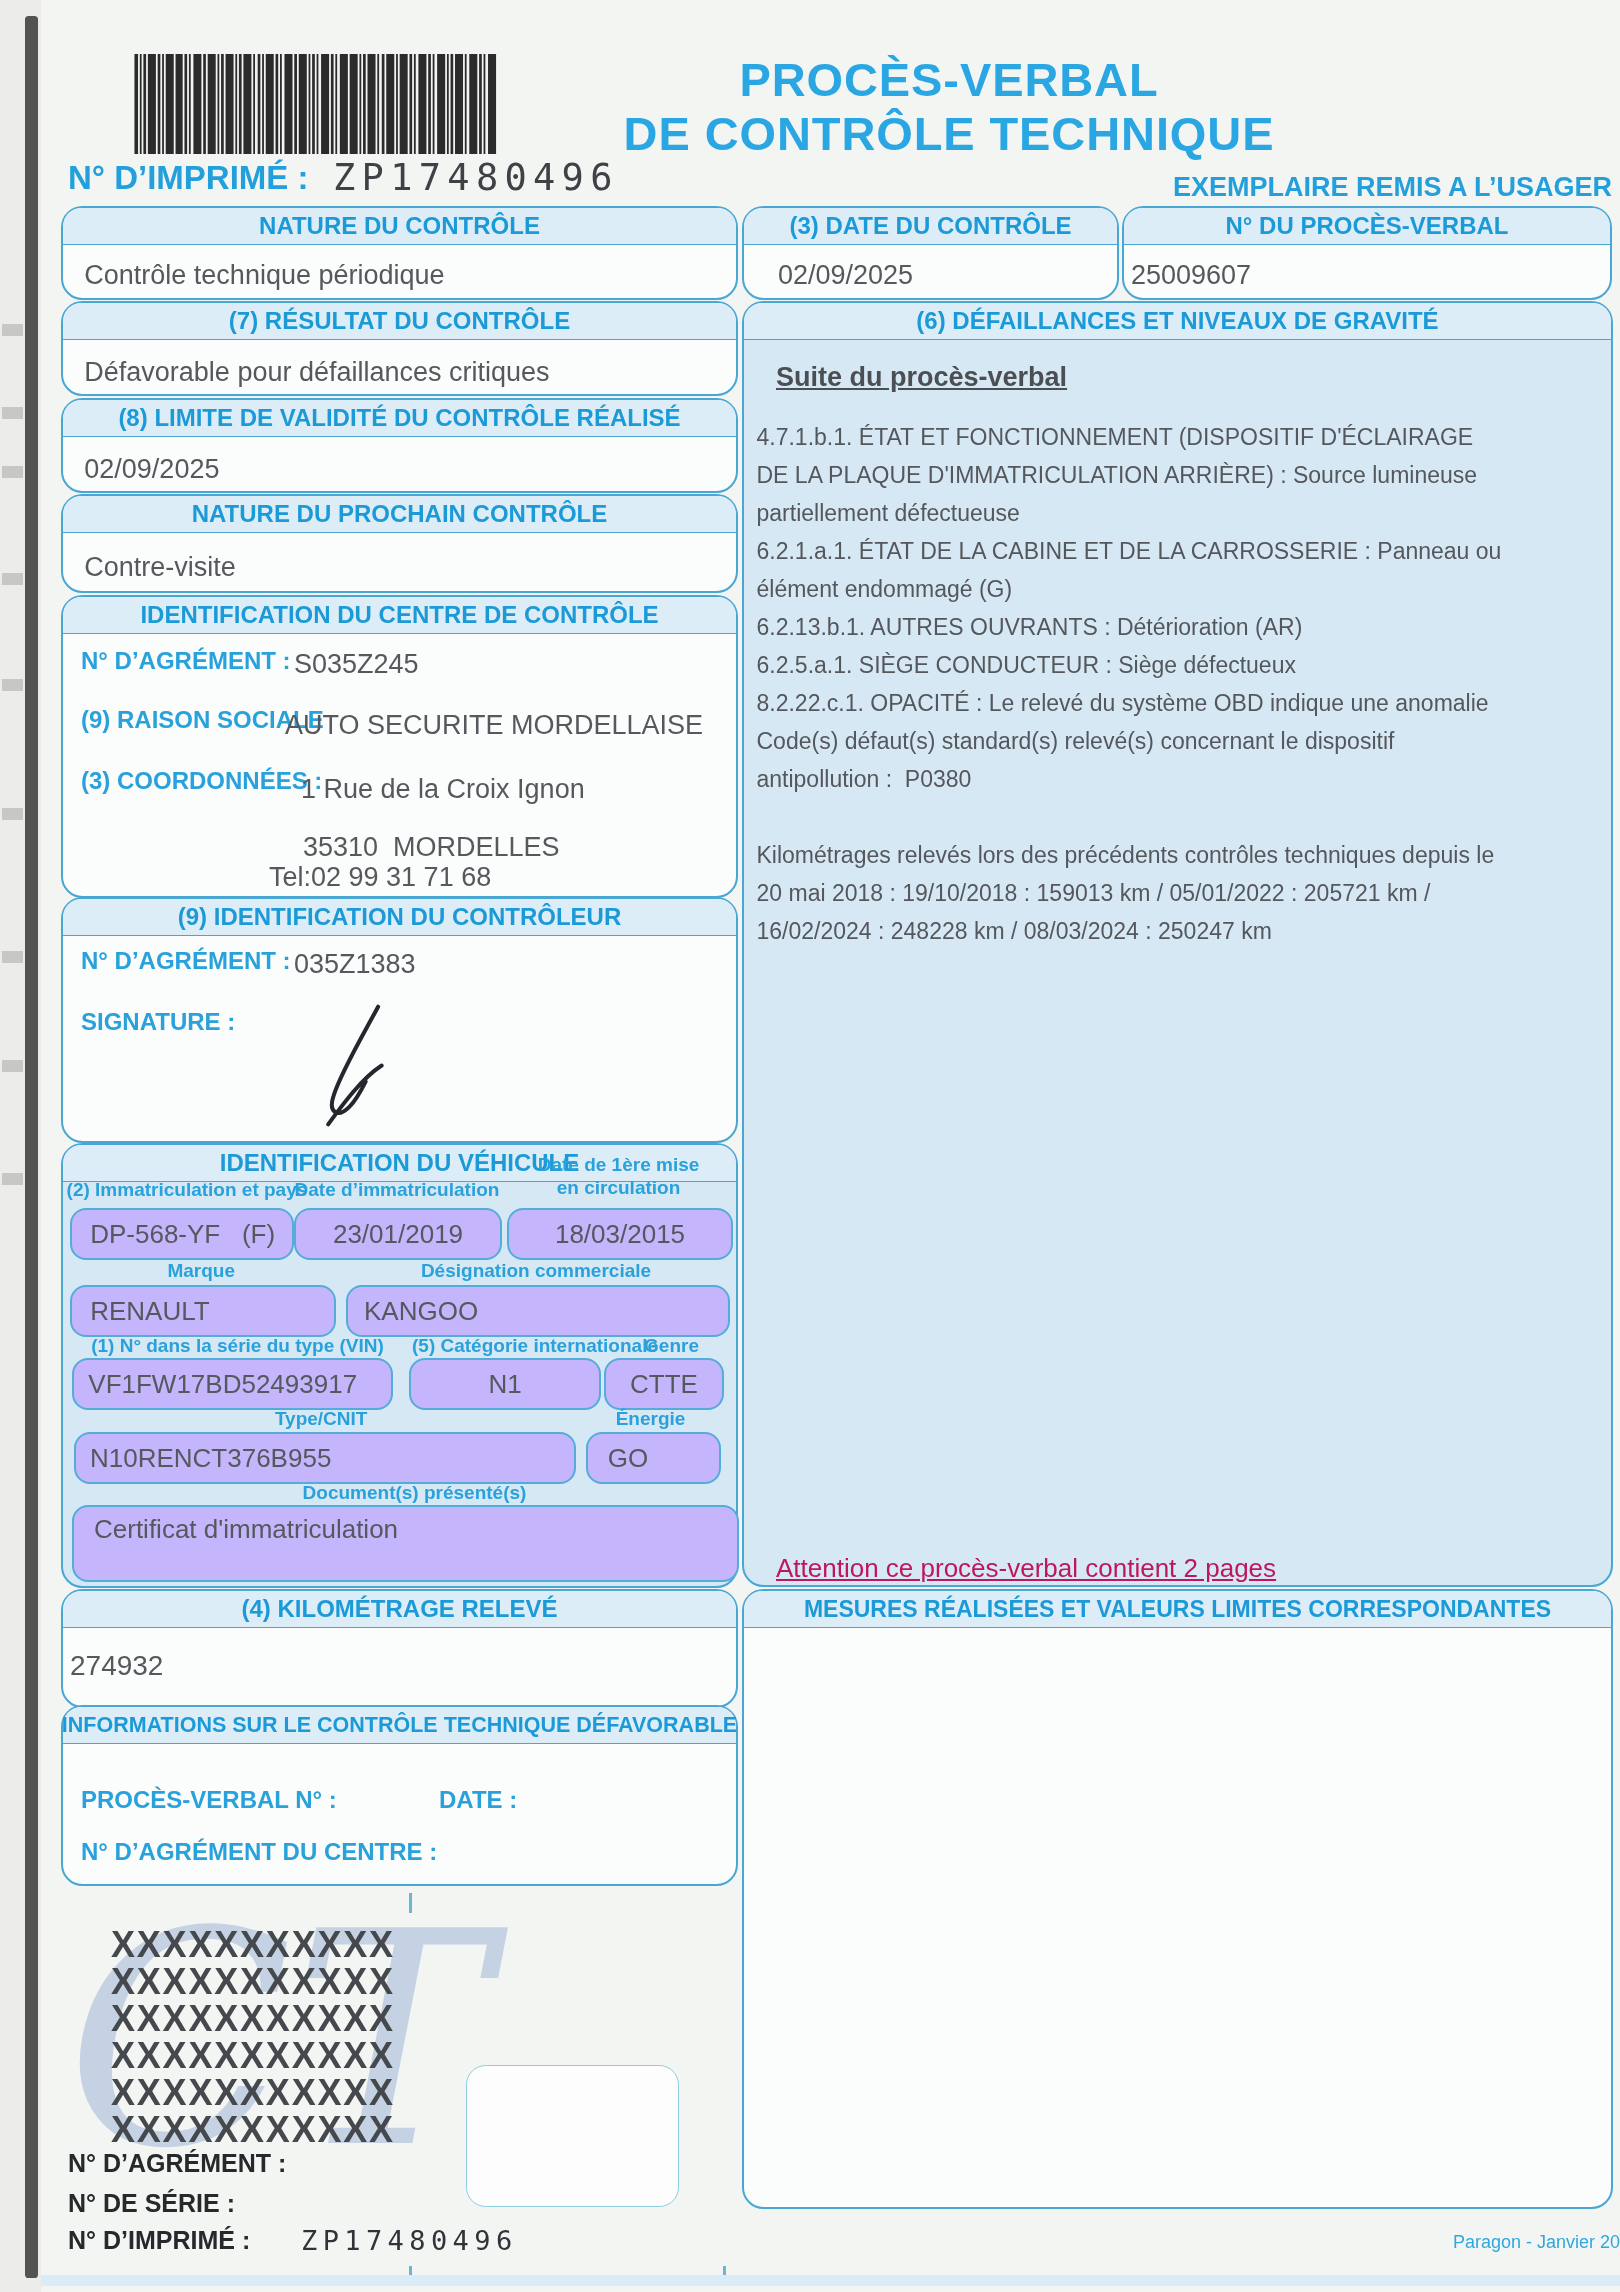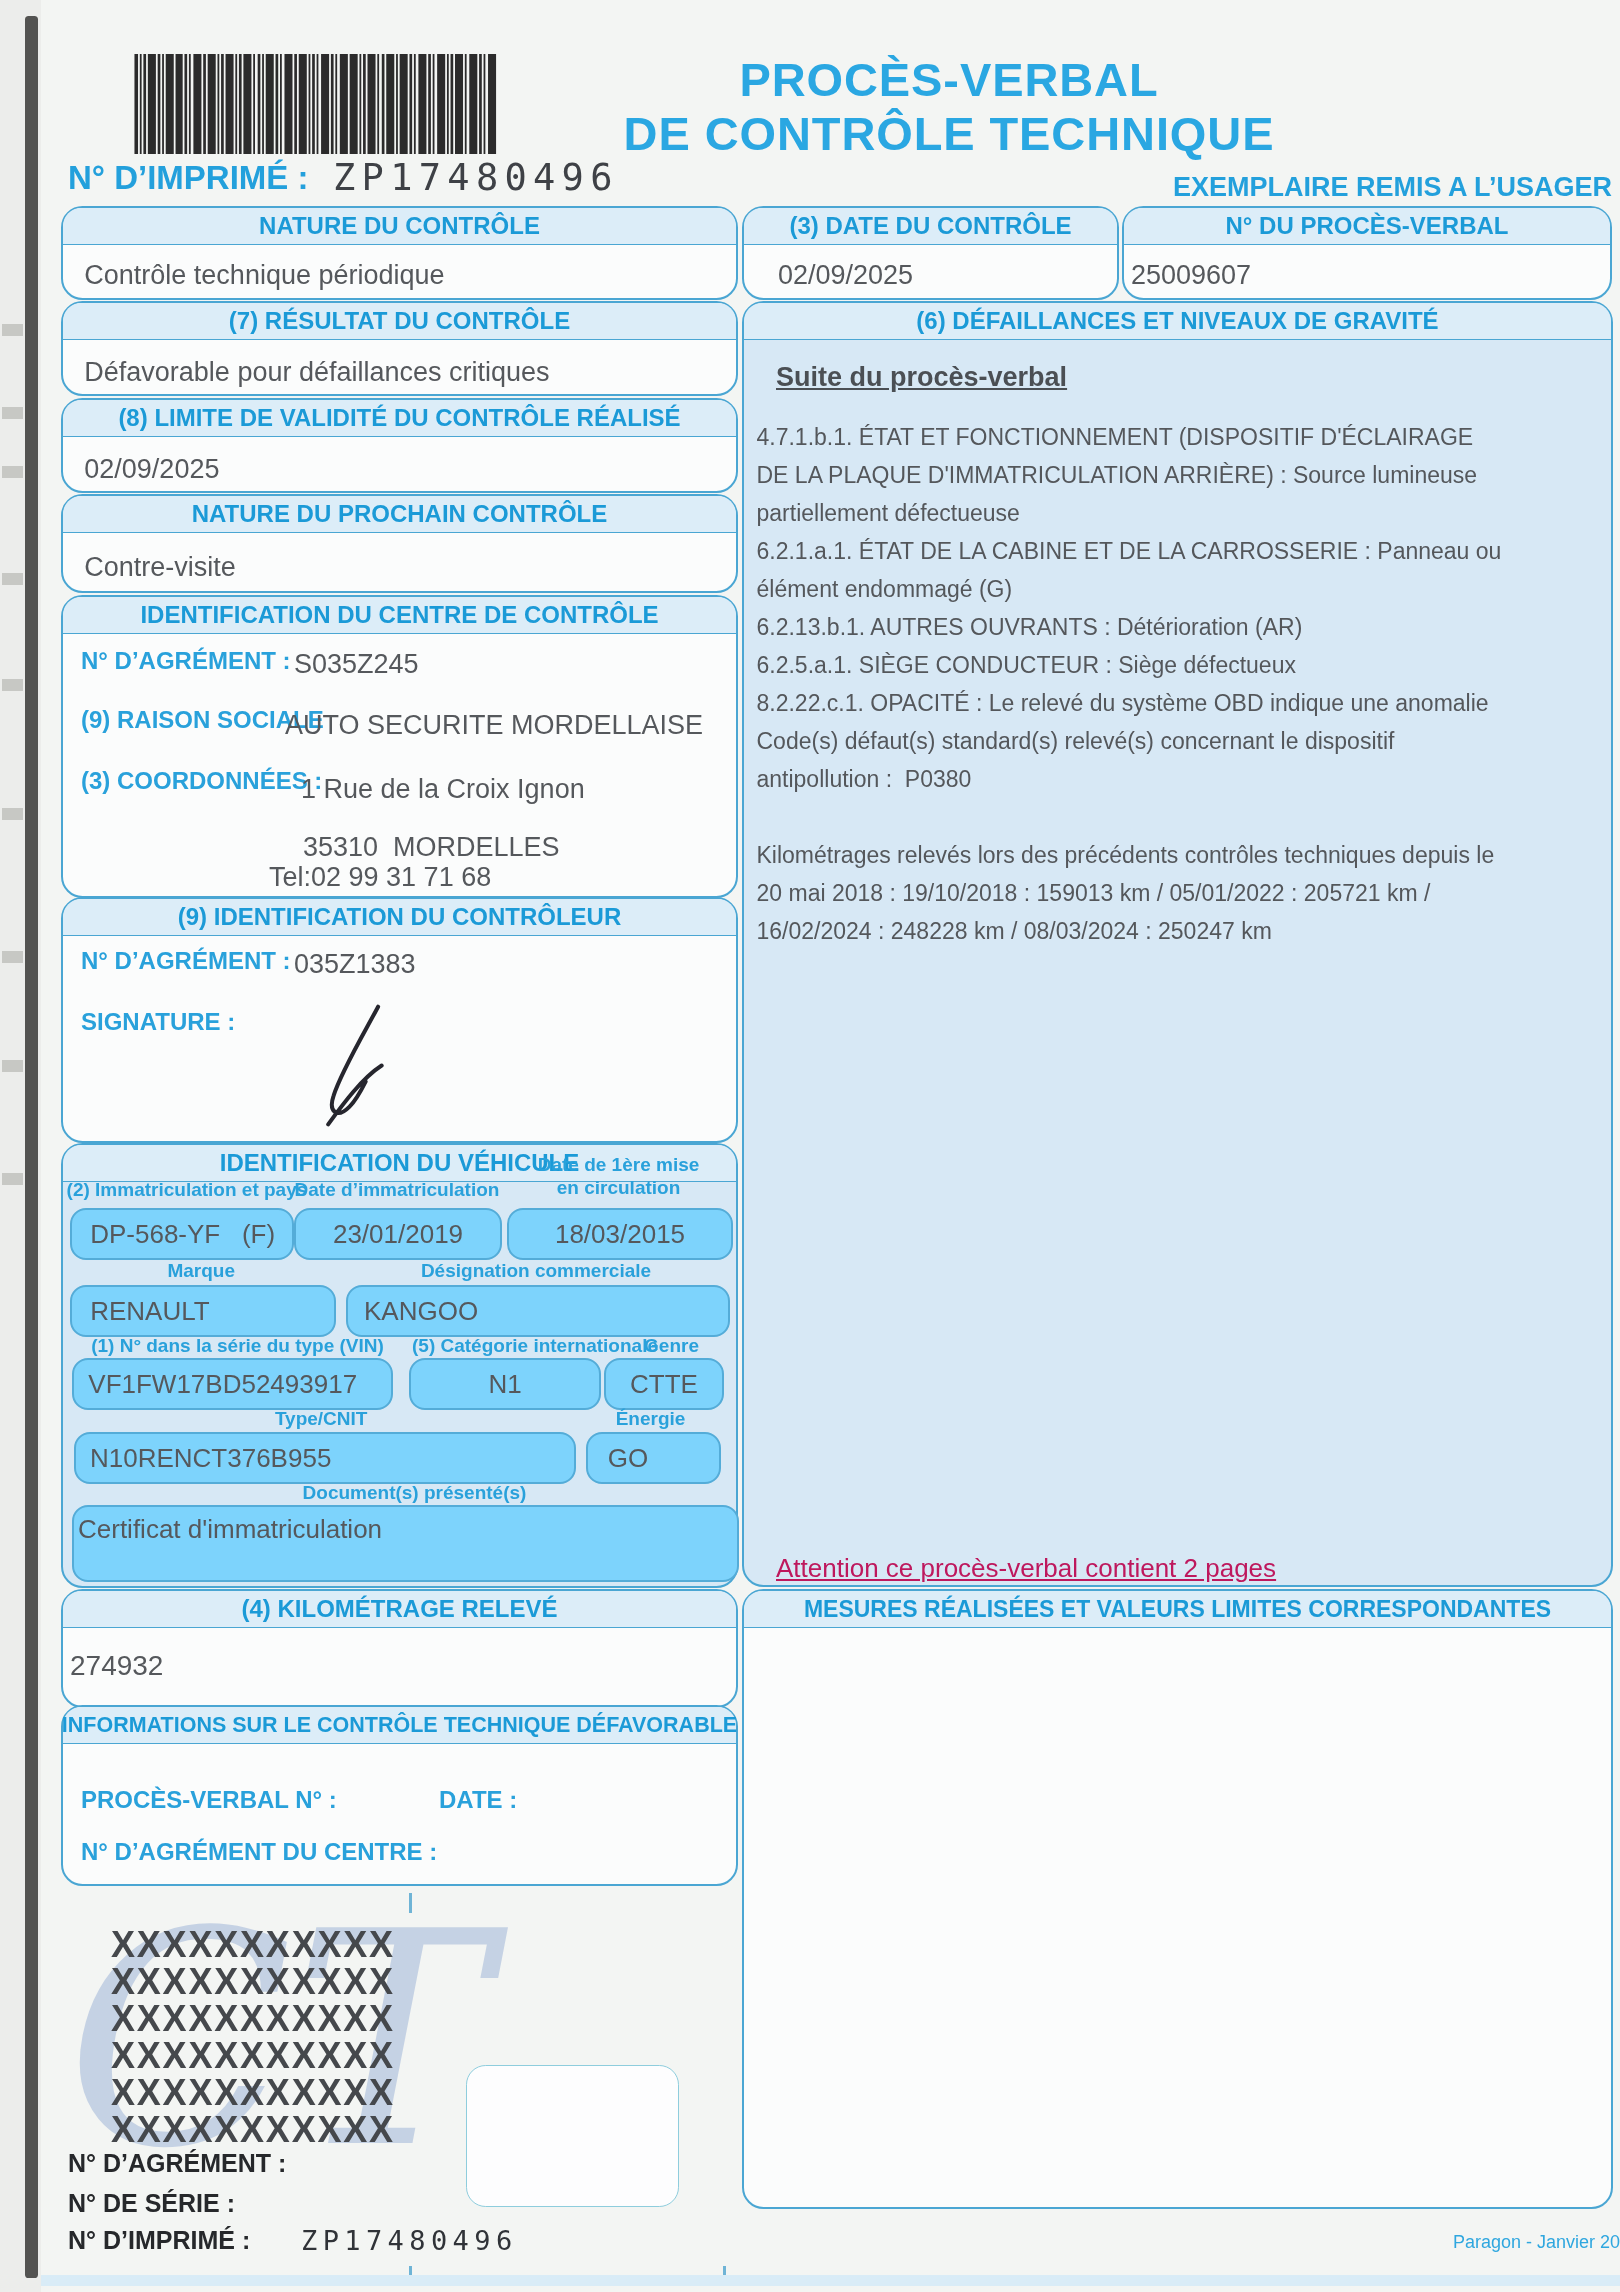--- a/index.html
+++ b/index.html
@@ -33,21 +33,21 @@
   
   .sub{position:absolute;left:32px;top:59px;font-size:27px;font-weight:600;color:#4b4f54;
        text-decoration:underline;white-space:pre;}
   .dblock{position:absolute;left:12.5px;top:115px;width:849px;overflow:hidden;}
   .dline{height:38px;line-height:38px;font-size:23px;color:#54575b;white-space:pre;}
   .dspacer{height:38px;}
   .attention{position:absolute;left:32px;top:1250px;font-size:26px;color:#be185d;
              text-decoration:underline;white-space:pre;}
   
   .vlbl{position:absolute;color:#29a1db;font-weight:bold;font-size:19px;text-align:center;white-space:pre;}
-  .pill{position:absolute;background:#7dd3fc;border:2.7px solid #54acd8;border-radius:16px;}
+  .pill{position:absolute;background:#c4b5fd;border:2.7px solid #54acd8;border-radius:16px;}
   .pill .pv{position:absolute;left:0;top:0;width:100%;height:100%;display:flex;align-items:center;
             color:#55585c;font-size:26px;white-space:pre;}
   .pv.ctr{justify-content:center;}
   .pv.topleft{align-items:flex-start;padding-top:7.2px;box-sizing:border-box;}
   
   .watermark{position:absolute;left:66px;top:1906px;font-family:"DejaVu Serif", serif;
              font-style:italic;font-size:296px;line-height:269px;color:rgba(152,175,214,0.5);white-space:pre;}
   .xrow{font-size:36px;line-height:37px;font-weight:700;letter-spacing:1.8px;color:#45484c;white-space:pre;}
   .flabel{position:absolute;left:68px;font-size:25px;font-weight:bold;color:#26282b;white-space:pre;}
   .fvalue{position:absolute;left:301px;font-size:27px;color:#303338;white-space:pre;
@@ -241,21 +241,21 @@
     <div class="vlbl" style="left:516px;top:263px;width:143px">Énergie</div>
     <div class="pill" style="left:10.7px;top:287px;width:498px;height:48px">
       <div class="pv" style="padding-left:14.3px">N10RENCT376B955</div>
     </div>
     <div class="pill" style="left:523px;top:287px;width:131px;height:48px">
       <div class="pv" style="padding-left:19.7px">GO</div>
     </div>
 
     <div class="vlbl" style="left:20px;top:337px;width:663px">Document(s) présenté(s)</div>
     <div class="pill" style="left:9px;top:360px;width:663px;height:73px">
-      <div class="pv topleft" style="padding-left:4px">Certificat d'immatriculation</div>
+      <div class="pv topleft" style="padding-left:20px">Certificat d'immatriculation</div>
     </div>
   </div>
 
   <div class="box" style="left:61px;top:1589px;width:673px;height:115px">
     <div class="bhdr">(4) KILOMÉTRAGE RELEVÉ</div>
     <div class="val ctrtext" style="top:59px;font-size:28px">274932</div>
   </div>
 
   <div class="box" style="left:61px;top:1705px;width:673px;height:177px">
     <div class="bhdr small">INFORMATIONS SUR LE CONTRÔLE TECHNIQUE DÉFAVORABLE</div>

